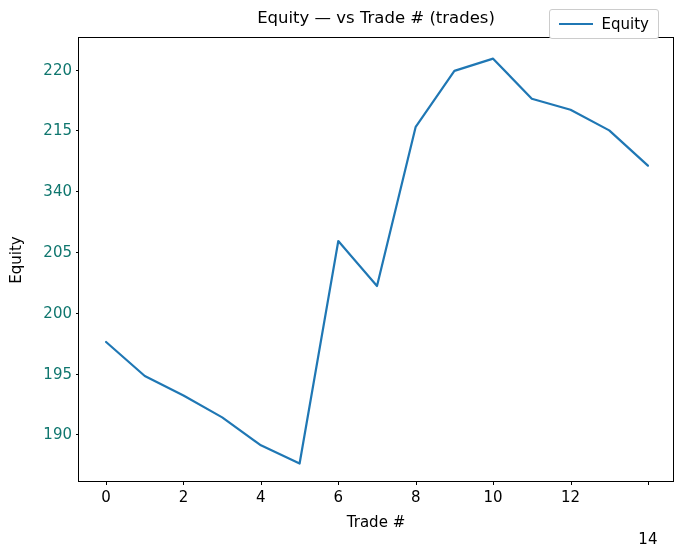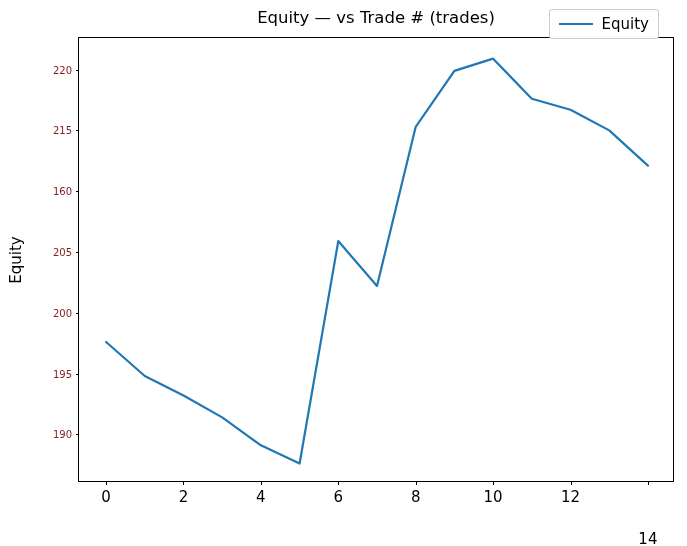--- a/index.html
+++ b/index.html
@@ -59,24 +59,24 @@
     left: -3.5px;
     width: 3.5px;
     height: 0;
     border-top: 1.1px solid #000000;
   }
   .tick-y-label {
     position: absolute;
     right: 100%;
     margin-right: 7px;
     transform: translateY(-50%);
-    font-size: 10px;
+    font-size: 15px;
     line-height: 15px;
     white-space: nowrap;
-    color: #7f1d1d;
+    color: #0f766e;
   }
   .tick-x-mark {
     position: absolute;
     top: 100%;
     width: 0;
     height: 3.5px;
     border-left: 1.1px solid #000000;
   }
   .tick-x-label {
     position: absolute;
@@ -162,21 +162,21 @@
     <div id="y-ticks">
         <div class="tick-y-mark" style="top: 396.37px;"></div>
         <div class="tick-y-label" style="top: 396.37px;">190</div>
         <div class="tick-y-mark" style="top: 335.57px;"></div>
         <div class="tick-y-label" style="top: 335.57px; text-align: center;">195</div>
         <div class="tick-y-mark" style="top: 274.78px;"></div>
         <div class="tick-y-label" style="top: 274.78px;">200</div>
         <div class="tick-y-mark" style="top: 213.99px;"></div>
         <div class="tick-y-label" style="top: 213.99px;">205</div>
         <div class="tick-y-mark" style="top: 153.2px;"></div>
-        <div class="tick-y-label" style="top: 153.2px;">160</div>
+        <div class="tick-y-label" style="top: 153.2px;">340</div>
         <div class="tick-y-mark" style="top: 92.4px;"></div>
         <div class="tick-y-label" style="top: 92.4px;">215</div>
         <div class="tick-y-mark" style="top: 31.61px;"></div>
         <div class="tick-y-label" style="top: 31.61px;">220</div>
       </div>
     <div id="x-ticks">
         <div class="tick-x-mark" style="left: 27.09px;"></div>
         <div class="tick-x-label" style="left: 27.09px;">0</div>
         <div class="tick-x-mark" style="left: 104.49px;"></div>
         <div class="tick-x-label" style="left: 104.49px;">2</div>
@@ -188,19 +188,20 @@
         <div class="tick-x-label" style="left: 336.7px;">8</div>
         <div class="tick-x-mark" style="left: 414.1px;"></div>
         <div class="tick-x-label" style="left: 414.1px;">10</div>
         <div class="tick-x-mark" style="left: 491.51px;"></div>
         <div class="tick-x-label" style="left: 491.51px;">12</div>
         <div class="tick-x-mark" style="left: 568.91px;"></div>
         <div class="tick-x-label" style="left: 568.91px; margin-top: 42px;">14</div>
       </div>
   </div>
 
+  <div id="xlabel">Trade #</div>
 
   <div id="legend">
     <span class="legend-swatch" style="border-top-color: rgb(31, 119, 180);"></span>
     <span class="legend-label">Equity</span>
   </div>
 
 </div>
 
 </body></html>

